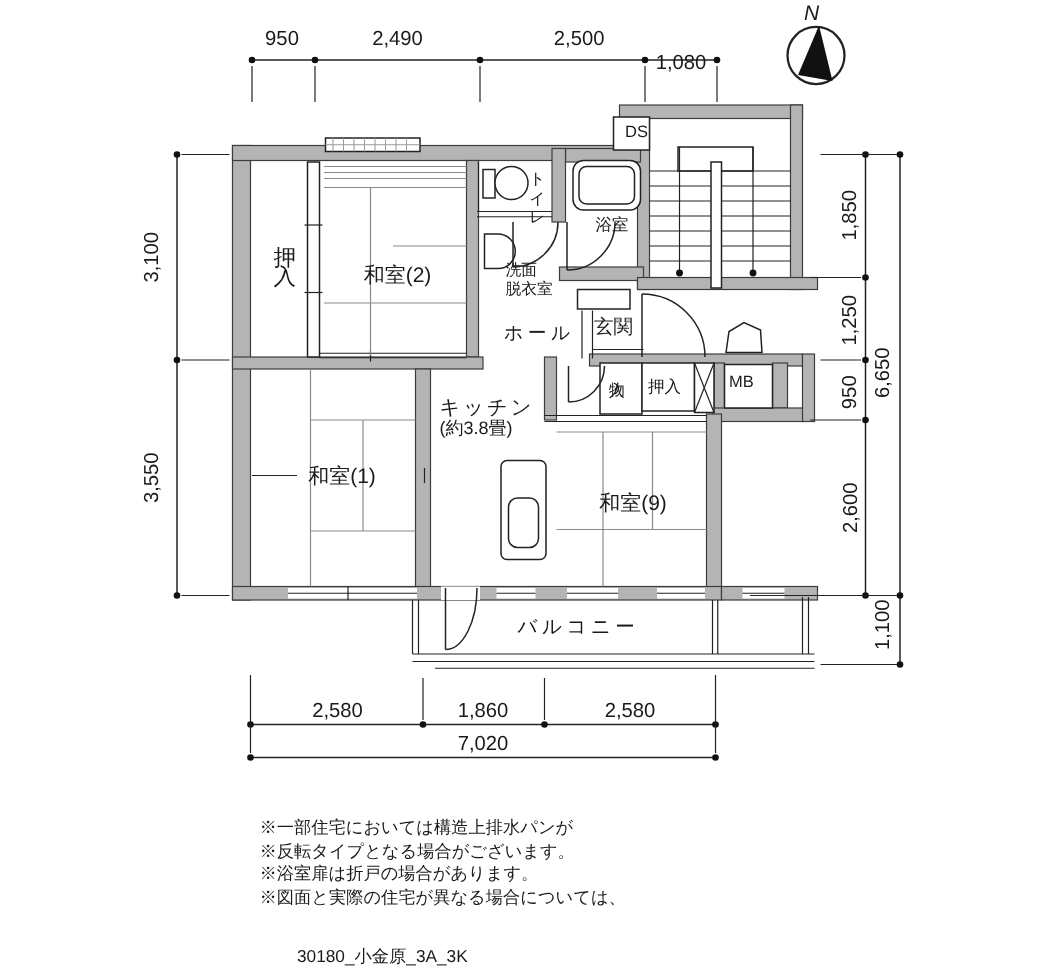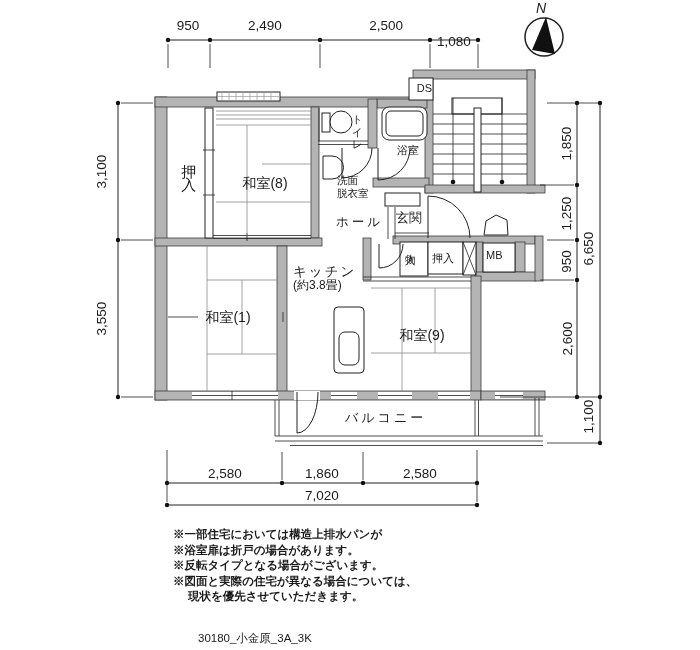--- a/index.html
+++ b/index.html
@@ -6,21 +6,21 @@
   #stage{position:relative;width:700px;height:650px;background:#fff;overflow:hidden;
          font-family:"Liberation Sans",sans-serif;color:#1a1a1a;}
   #plan-svg{position:absolute;left:0;top:0;}
   .lbl{position:absolute;white-space:nowrap;line-height:1.12;}
   .c{text-align:center;}
   .dim{font-size:13.5px;}
   .rot{transform:rotate(-90deg);width:46px;height:15px;text-align:center;}
   .vert{writing-mode:vertical-rl;text-orientation:upright;}
   .room{font-size:14px;}
   .small{font-size:11px;text-align:right;}
-  .notes{position:absolute;left:173px;top:527px;font-size:11.5px;line-height:15.6px;font-weight:bold;}
+  .notes{position:absolute;left:173px;top:545px;font-size:11.5px;line-height:15.6px;}
   .notes .ind{padding-left:15px;}
   .kit1{font-size:13.5px;letter-spacing:2px;}
   .kit2{font-size:12px;}
   
   .w{fill:#b4b4b4;stroke:#3c3c3c;stroke-width:0.8;}
   .wb{fill:#fff;stroke:#222;stroke-width:1;}
   .nf{fill:none;stroke:#222;stroke-width:1;}
   .ln{stroke:#222;stroke-width:1;fill:none;}
   .thin{stroke:#222;stroke-width:0.8;fill:none;}
   .tat{stroke:#8a8a8a;stroke-width:0.8;fill:none;}
@@ -260,21 +260,21 @@
   <div class="lbl dim rot" style="left:544px;top:331px;">2,600</div>
   <div class="lbl dim rot" style="left:565px;top:241px;">6,650</div>
   <div class="lbl dim rot" style="left:565px;top:409px;">1,100</div>
 
   <div class="lbl dim c" style="left:195px;top:466px;width:60px;">2,580</div>
   <div class="lbl dim c" style="left:292px;top:466px;width:60px;">1,860</div>
   <div class="lbl dim c" style="left:390px;top:466px;width:60px;">2,580</div>
   <div class="lbl dim c" style="left:292px;top:488px;width:60px;">7,020</div>
 
   <div class="lbl vert" style="left:180px;top:152px;font-size:15px;letter-spacing:12px;">押入</div>
-  <div class="lbl room c" style="left:234px;top:176px;width:62px;">和室(8)</div>
+  <div class="lbl room c" style="left:234px;top:176px;width:62px;">和室(2)</div>
   <div class="lbl vert" style="left:351px;top:107px;font-size:10.5px;letter-spacing:1px;">トイレ</div>
   <div class="lbl small" style="left:397px;top:144px;">浴室</div>
   <div class="lbl small c" style="left:410px;top:82px;width:22px;">DS</div>
   <div class="lbl" style="left:337px;top:174px;font-size:10.5px;line-height:13px;">
     <div>洗面</div>
     <div>脱衣室</div>
   </div>
   <div class="lbl" style="left:336px;top:215px;font-size:12.5px;letter-spacing:3px;">ホール</div>
   <div class="lbl" style="left:396px;top:211px;font-size:13px;">玄関</div>
   <div class="lbl" style="left:293px;top:264px;">
@@ -283,20 +283,19 @@
   </div>
   <div class="lbl vert" style="left:404px;top:246px;font-size:10.5px;">物入</div>
   <div class="lbl small" style="left:432px;top:252px;">押入</div>
   <div class="lbl" style="left:486px;top:249px;font-size:11px;">MB</div>
   <div class="lbl room c" style="left:197px;top:310px;width:62px;">和室(1)</div>
   <div class="lbl room c" style="left:391px;top:328px;width:62px;">和室(9)</div>
   <div class="lbl" style="left:345px;top:411px;font-size:13px;letter-spacing:3px;">バルコニー</div>
 
   <div class="notes">
     <div>※一部住宅においては構造上排水パンが</div>
+    <div>※反転タイプとなる場合がございます。</div>
     <div>※浴室扉は折戸の場合があります。</div>
-    <div>※反転タイプとなる場合がございます。</div>
     <div>※図面と実際の住宅が異なる場合については、</div>
-    <div class="ind">現状を優先させていただきます。</div>
   </div>
 
   <div class="lbl" style="left:198px;top:632px;font-size:11.5px;">30180_小金原_3A_3K</div>
 </div>
 
 </body></html>

